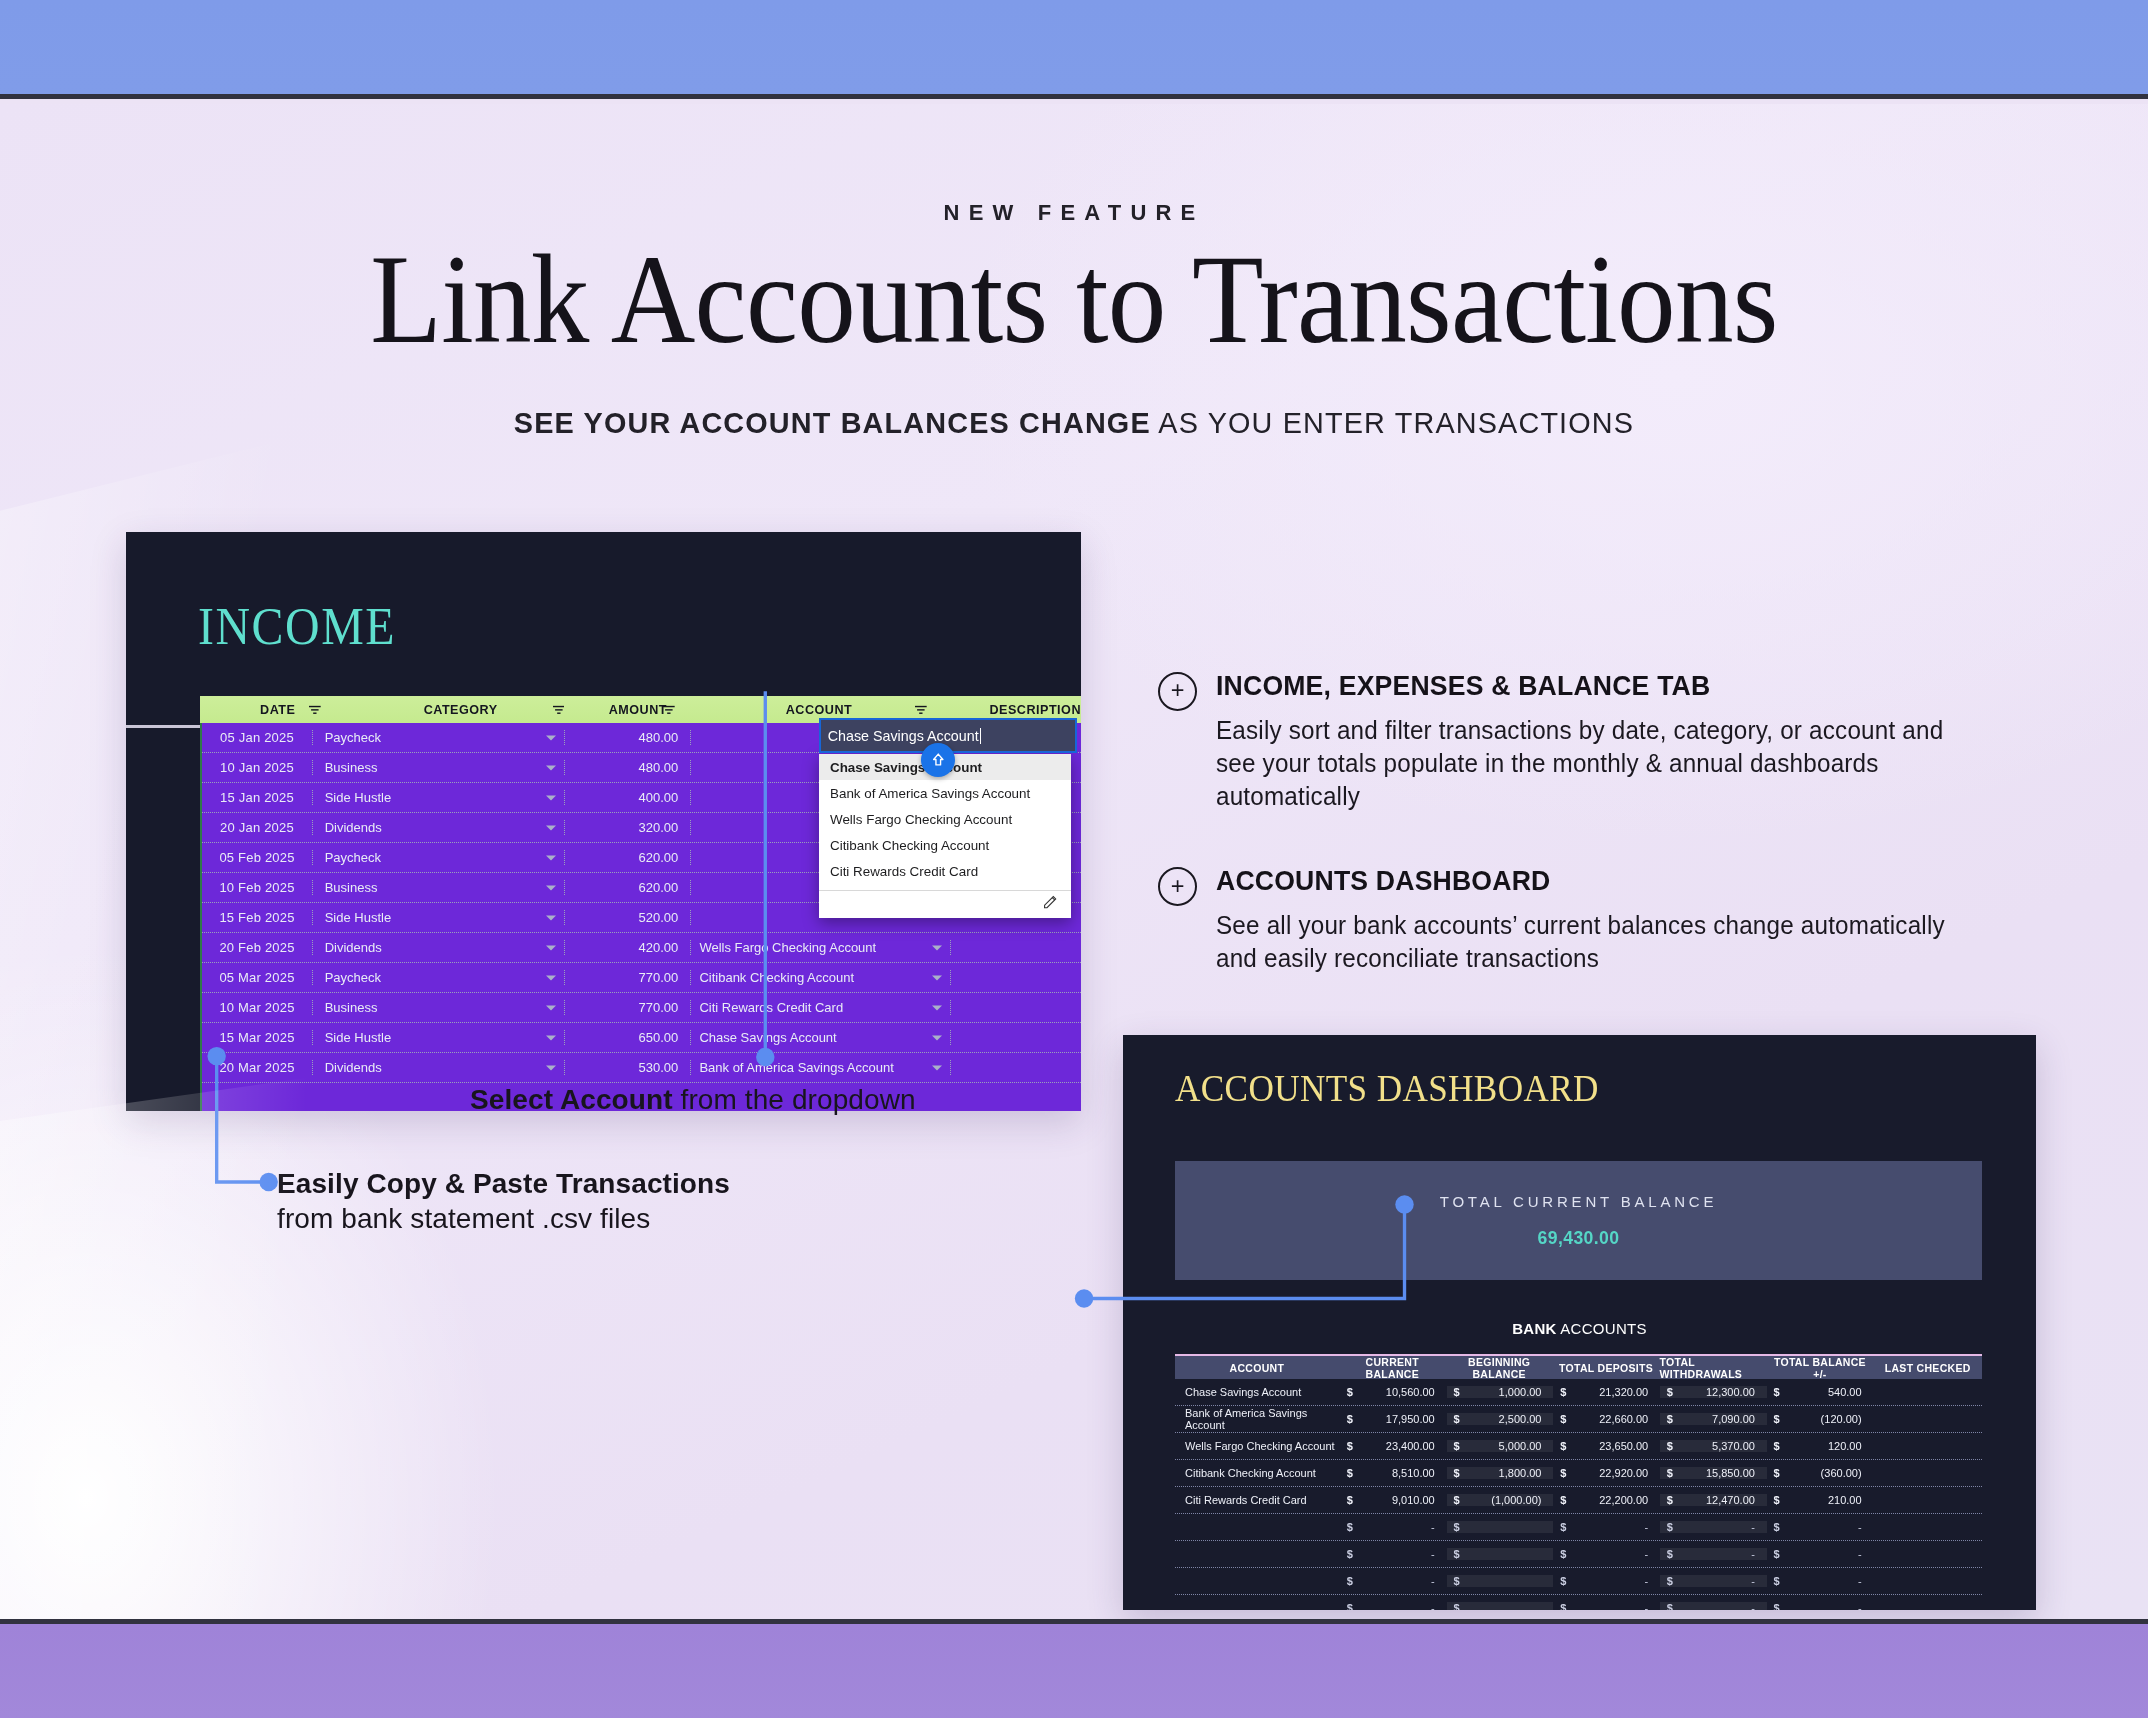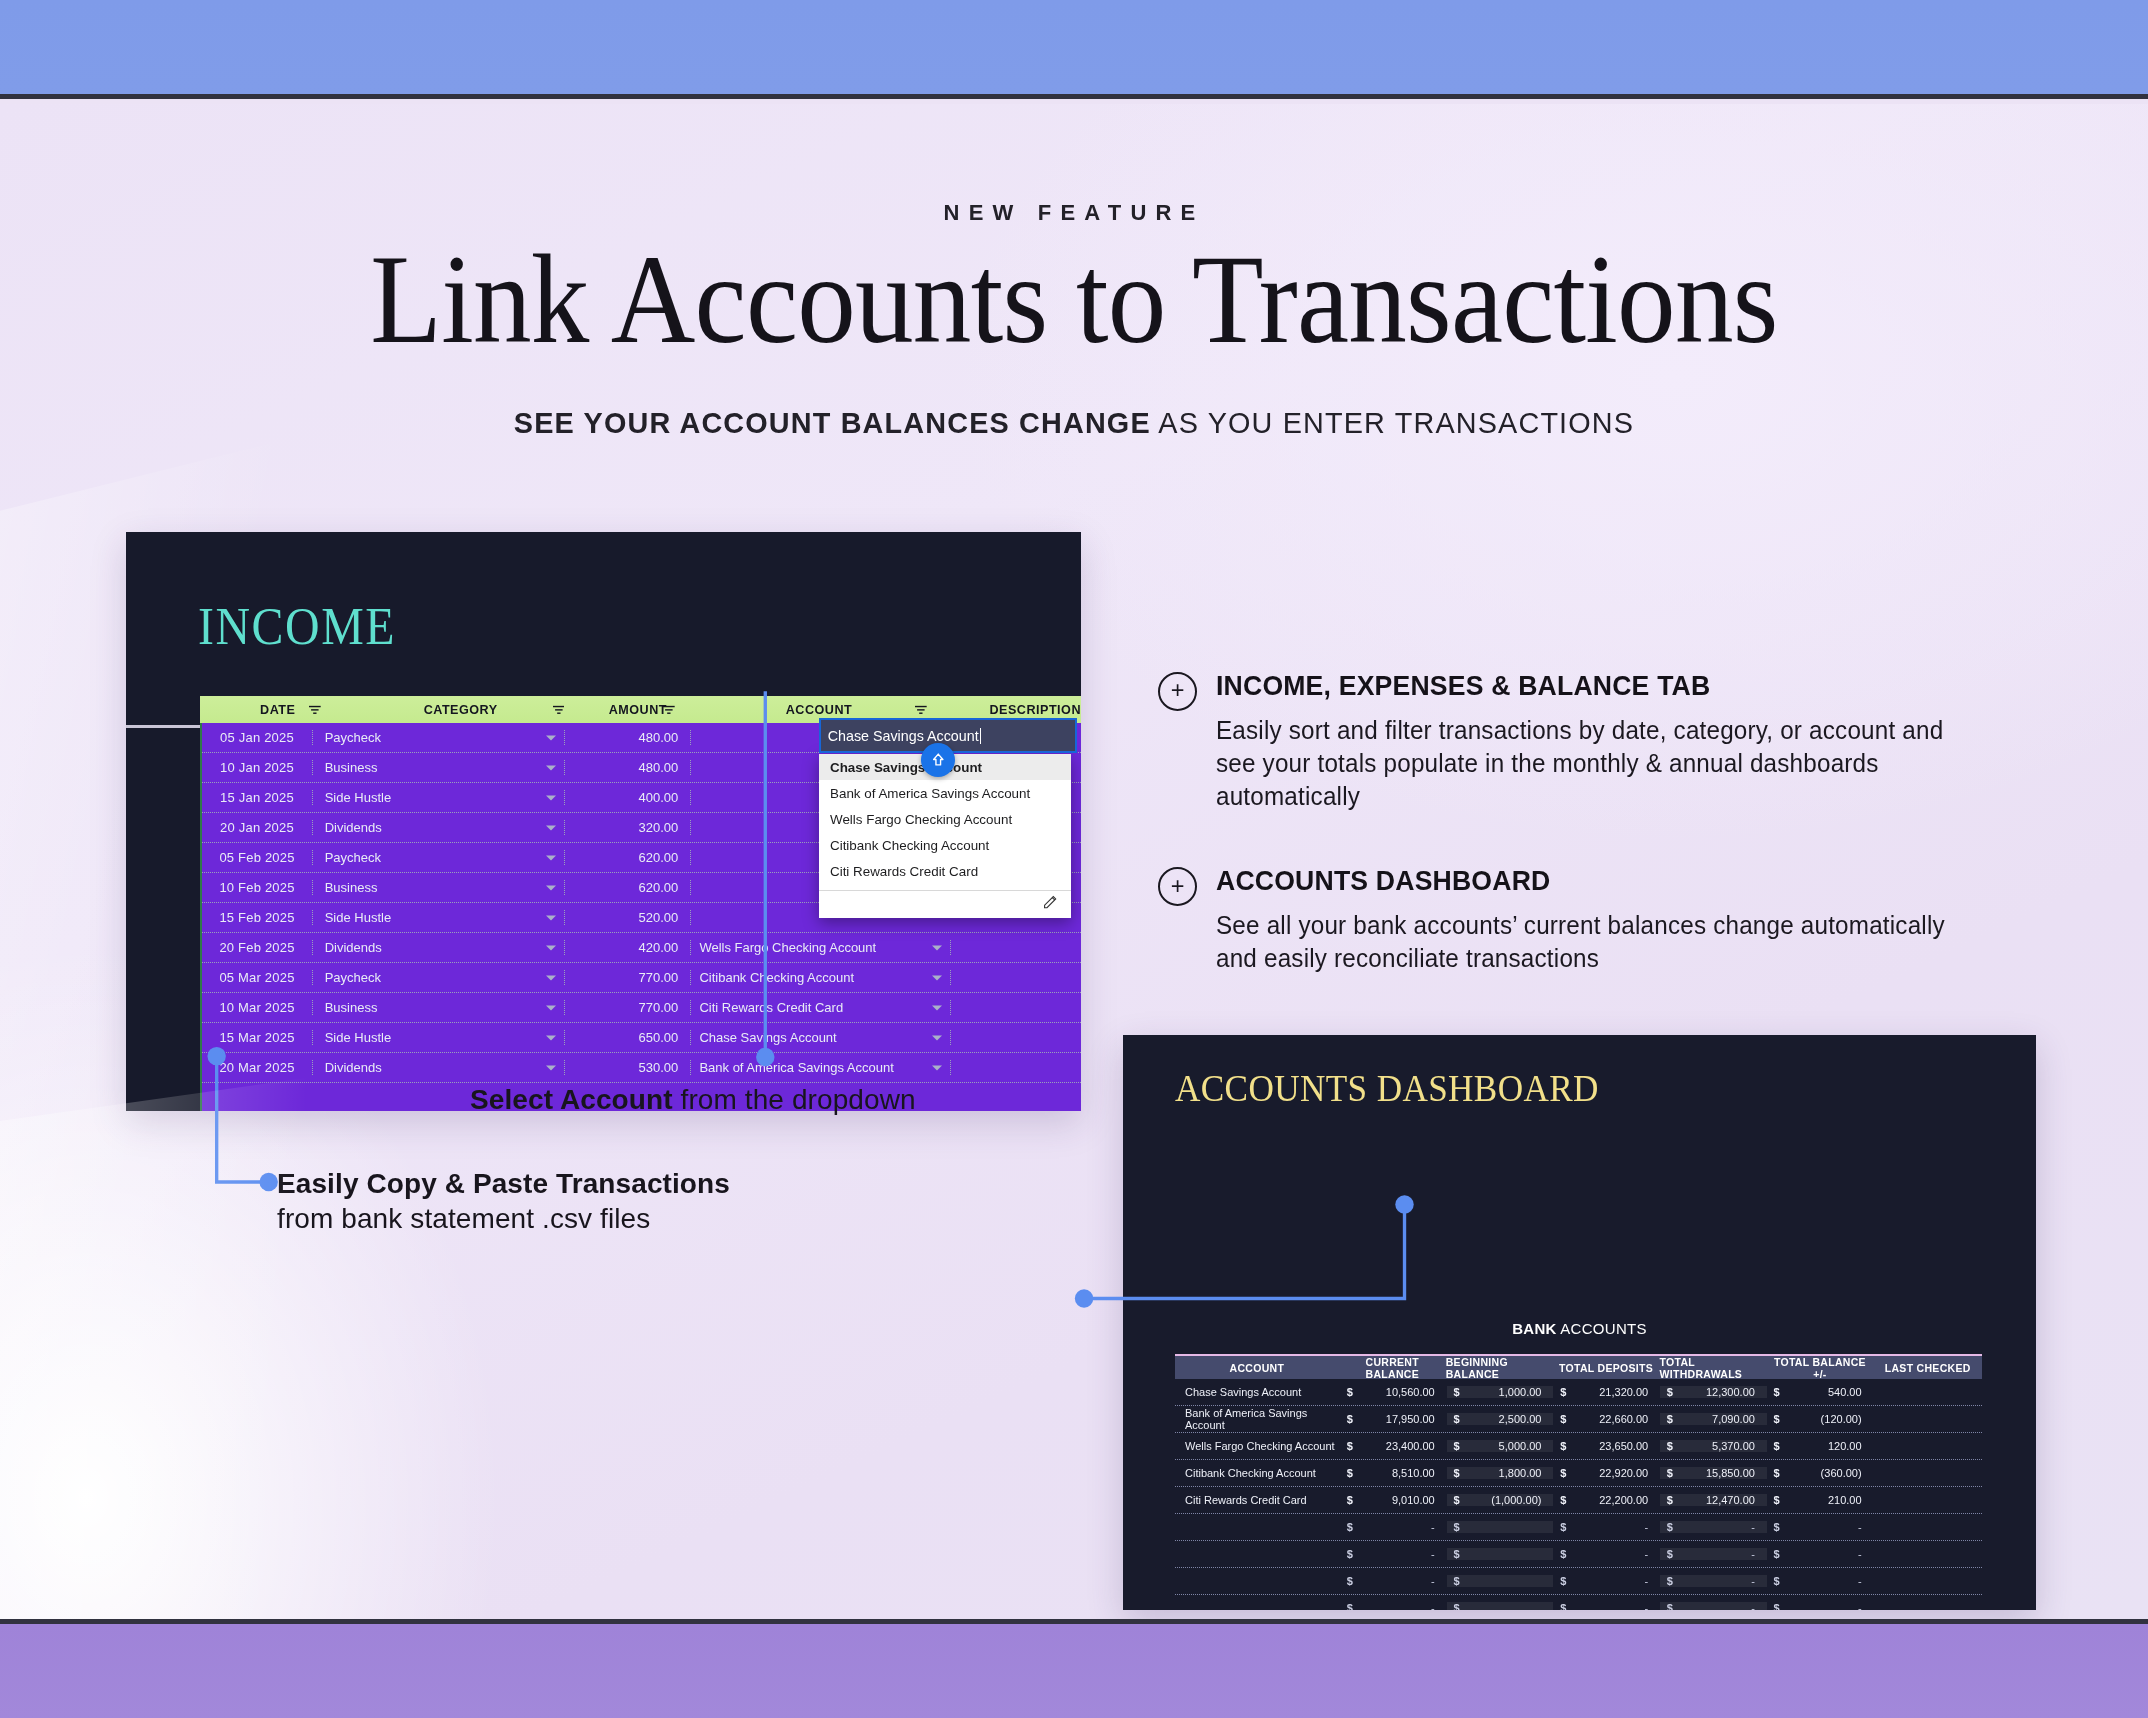--- a/index.html
+++ b/index.html
@@ -419,30 +419,34 @@
       <div>
         <div class="feat-title">ACCOUNTS DASHBOARD</div>
         <div class="feat-body">See all your bank accounts’ current balances change automatically and easily reconciliate transactions</div>
       </div>
     </div>
   </div>
 
   <div id="dash-panel">
     <div id="dash-title">ACCOUNTS DASHBOARD</div>
 
+    <div id="total-card">
+      <div id="total-label">TOTAL CURRENT BALANCE</div>
+      <div id="total-value">69,430.00</div>
+    </div>
 
     <div id="bank-caption">
       <span class="b">BANK</span><span> ACCOUNTS</span>
     </div>
 
     <div id="bank-table">
       <div class="bt-head">
         <div class="c-acct" style="text-align:center;padding-left:0">ACCOUNT</div>
         <div class="c-money" style="display:block;text-align:center">CURRENT BALANCE</div>
-        <div class="c-money" style="display:block;">BEGINNING BALANCE</div>
+        <div class="c-money" style="display:block;text-align:center">BEGINNING BALANCE</div>
         <div class="c-money" style="display:block;text-align:center">TOTAL DEPOSITS</div>
         <div class="c-money" style="display:block;text-align:left">TOTAL WITHDRAWALS</div>
         <div class="c-money" style="display:block;text-align:center">TOTAL BALANCE +/-</div>
         <div class="c-last" style="text-align:center">LAST CHECKED</div>
       </div>
       <div id="bank-rows">
           <div class="bt-row">
             <div class="c-acct">Chase Savings Account</div>
             <div class="c-money">
               <span class="cur">$</span>

